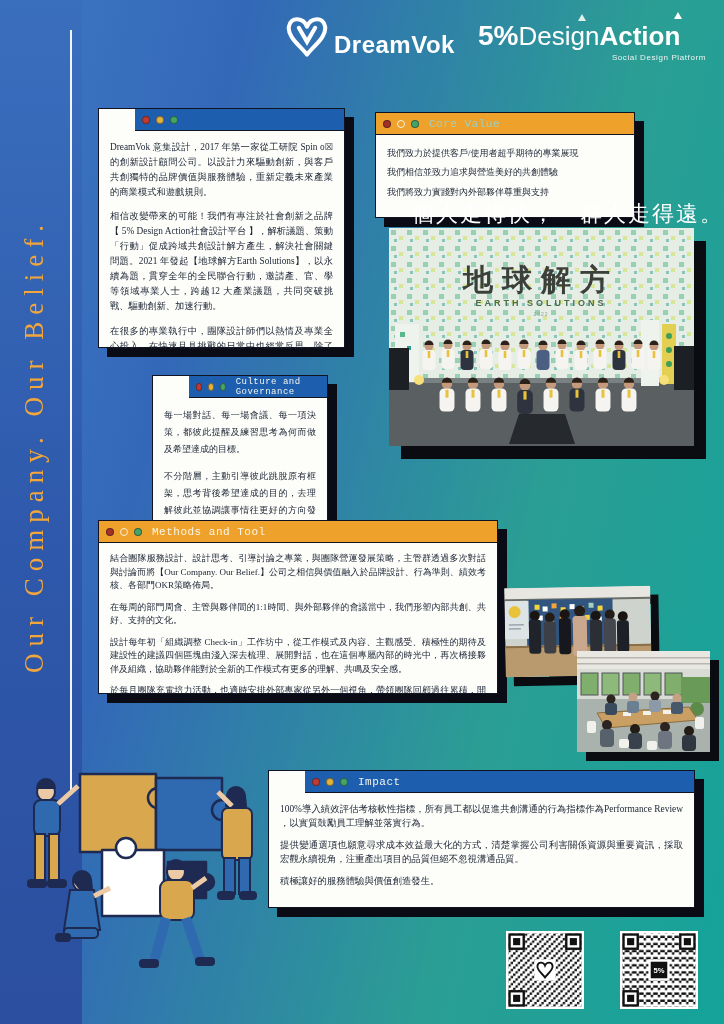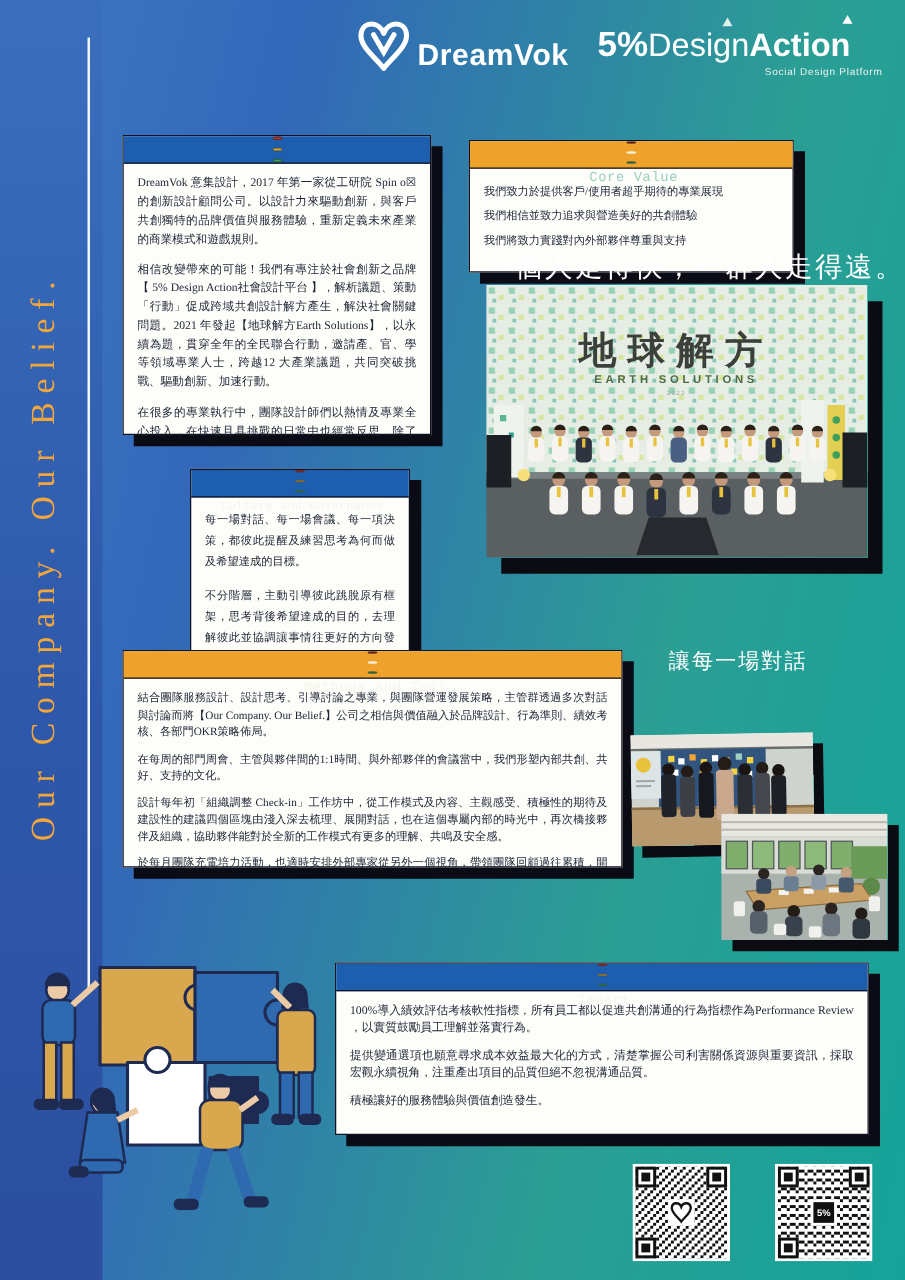--- a/index.html
+++ b/index.html
@@ -26,22 +26,22 @@
   #fivepct-logo .row{display:flex;align-items:baseline;}
   #fivepct-logo .pct{font-weight:bold;font-size:28px;}
   #fivepct-logo .design{font-weight:normal;font-size:26px;letter-spacing:0;}
   #fivepct-logo .action{font-weight:bold;font-size:26px;}
   #fivepct-logo .tagline{text-align:right;font-size:8px;letter-spacing:.6px;color:#eef4f2;margin-top:1px;}
   .tri{position:absolute;width:0;height:0;border-left:4px solid transparent;border-right:4px solid transparent;}
   #tri-design{left:100px;top:-6px;border-bottom:7px solid #dff0ec;}
   #tri-action{left:196px;top:-8px;border-bottom:7px solid #ffffff;}
   
   .window{position:absolute;background:#fdfdfa;border:1.5px solid #101322;box-shadow:9px 9px 0 #0a0b14;}
-  .titlebar{display:flex;align-items:center;gap:6px;height:21px;padding:0 7px;border-bottom:1.5px solid #101322;flex-direction:column;}
-  .titlebar.blue{background:#1d5fae;}
+  .titlebar{display:flex;align-items:center;gap:6px;height:21px;padding:0 7px;border-bottom:1.5px solid #101322;}
+  .titlebar.blue{background:#1d5fae;margin-left:36px;}
   .titlebar.yellow{background:#efa22b;}
   .title-text{font-family:"Liberation Mono","DejaVu Sans Mono",monospace;font-size:11px;letter-spacing:.5px;margin-left:4px;}
   .blue .title-text{color:#f2f4ee;}
   .yellow .title-text{color:#9ccfc2;}
   #methods-card .title-text{color:#f7f5ea;}
   .dot{width:8px;height:8px;border-radius:50%;border:1px solid rgba(20,20,30,.45);box-sizing:border-box;}
   .dot.red{background:#c13b30;}
   .dot.yellow{background:#e2b23c;}
   .dot.green{background:#45a565;}
   .yellow .dot.red{background:#a33127;}
@@ -232,21 +232,20 @@
     </div>
     <div class="body">
       <p>結合團隊服務設計、設計思考、引導討論之專業，與團隊營運發展策略，主管群透過多次對話與討論而將【Our Company. Our Belief.】公司之相信與價值融入於品牌設計、行為準則、績效考核、各部門OKR策略佈局。</p>
       <p>在每周的部門周會、主管與夥伴間的1:1時間、與外部夥伴的會議當中，我們形塑內部共創、共好、支持的文化。</p>
       <p>設計每年初「組織調整 Check-in」工作坊中，從工作模式及內容、主觀感受、積極性的期待及建設性的建議四個區塊由淺入深去梳理、展開對話，也在這個專屬內部的時光中，再次橋接夥伴及組織，協助夥伴能對於全新的工作模式有更多的理解、共鳴及安全感。</p>
       <p>於每月團隊充電培力活動，也適時安排外部專家從另外一個視角，帶領團隊回顧過往累積，開啟看待多元未來的可能性、商業發展走向，團隊討論面對未來所需迭代微調之處，也彼此傾聽、建立信心、凝聚共同走向未來的共識。</p>
     </div>
   </div>
 
   <div class="slogan" id="slogan-dialog">
-    <div>讓每一場對話</div>
   </div>
 
   <svg class="photo" id="workshop-photo" viewBox="0 0 146 89">
     <rect x="0" y="0" width="146" height="89" fill="#cfd3cd"></rect>
     <rect x="0" y="0" width="146" height="12" fill="#e8e6e0"></rect>
     <rect x="0" y="11" width="146" height="2" fill="#6b6f6a"></rect>
     <rect x="22" y="12" width="86" height="46" fill="#31557e"></rect>
     <g>
       <rect x="30" y="17" width="5" height="5" fill="#f5d43d"></rect>
         <rect x="38" y="19" width="5" height="5" fill="#ffffff"></rect>

